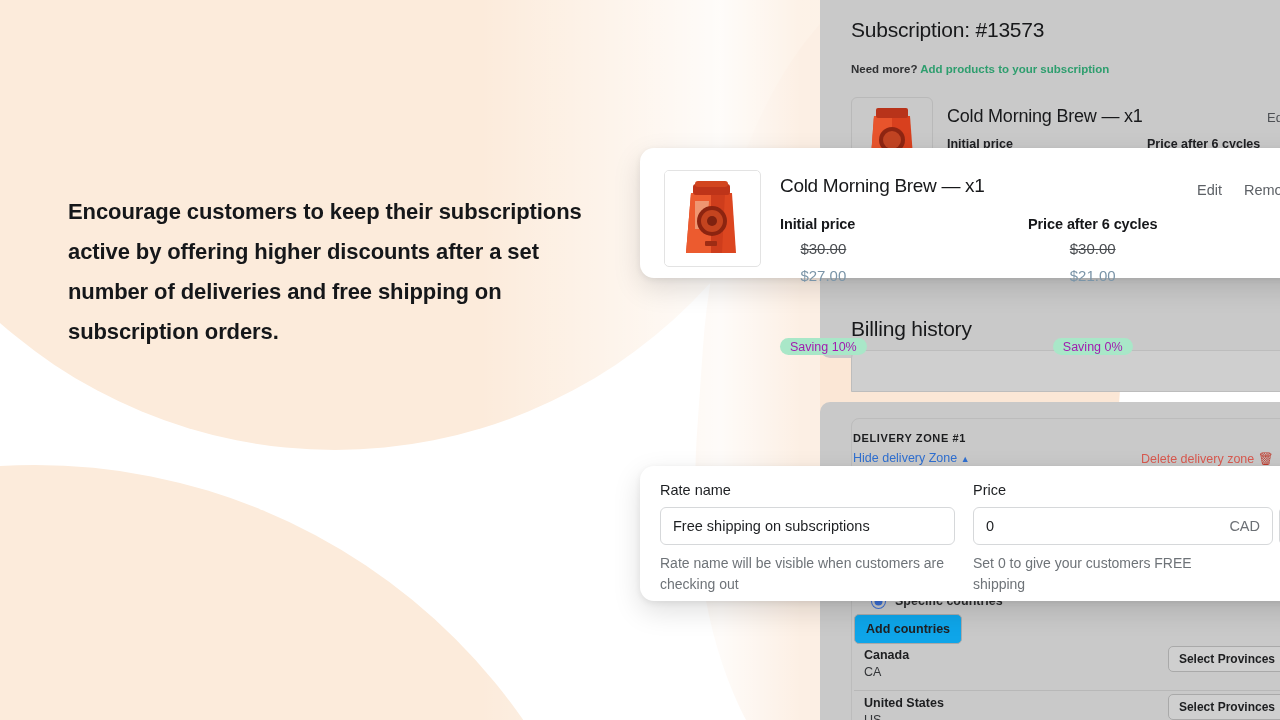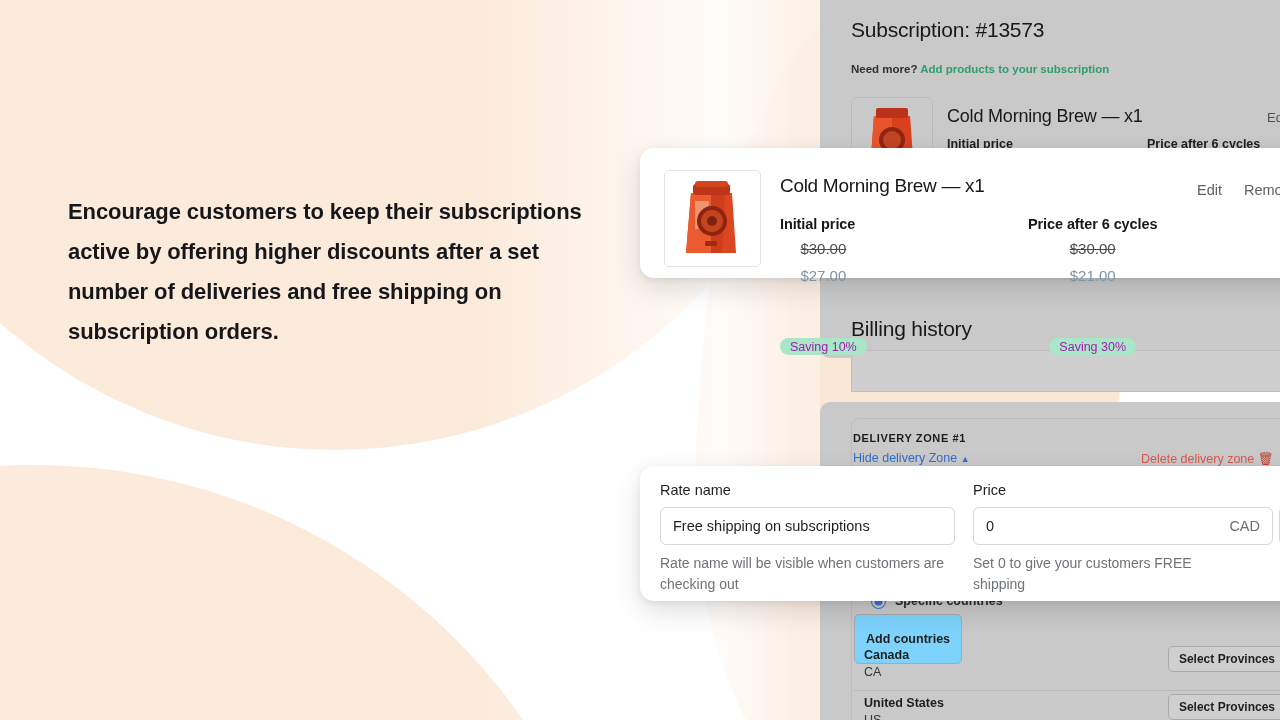--- a/index.html
+++ b/index.html
@@ -106,22 +106,22 @@
   #sp-delete .trash { color:#c0392b; }
 
   #sp-radio-row { position:absolute; left:872px; top:594px; display:flex; align-items:center; gap:10px; }
   .radio-dot {
     width:13px; height:13px; border-radius:50%; background:#3b6fd4;
     box-shadow: inset 0 0 0 2.5px #C9C9C9, 0 0 0 1px #3b6fd4;
   }
   #sp-radio-label { font-size:12.5px; font-weight:700; color:#2b2c2e; }
 
   #sp-addcountries {
-    position:absolute; left:854px; top:614px; padding:17px 11px;
-    border:1px solid #a9a9a9; border-radius:5px; background:#7dd3fc;
+    position:absolute; left:854px; top:614px; padding:7px 11px;
+    border:1px solid #a9a9a9; border-radius:5px; background:#0ea5e9;
     font-size:12.5px; font-weight:700; color:#202124;
   }
   .country-row {
     position:absolute; left:854px; width:440px; height:44px;
   }
   #country-0 { top:648px; }
   #country-1 { top:696px; }
   .country-name { position:absolute; left:10px; top:0; font-size:12.5px; font-weight:700; color:#1d1e20; }
   .country-code { position:absolute; left:10px; top:17px; font-size:12.5px; color:#333538; }
   .country-btn {
@@ -291,21 +291,21 @@
         <span class="pg-new">$27.00</span>
         <span class="pg-badge">Saving 10%</span>
       </div>
     </div>
 
     <div class="pricegroup" id="pg-after">
       <div class="pg-label">Price after 6 cycles</div>
       <div class="pg-row">
         <span class="pg-old">$30.00</span>
         <span class="pg-new">$21.00</span>
-        <span class="pg-badge">Saving 30%</span>
+        <span class="pg-badge">Saving 0%</span>
       </div>
     </div>
   </div>
 
   <div id="card-rate">
     <div class="field" id="field-rate">
       <div class="field-label">Rate name</div>
       <div class="input-box">Free shipping on subscriptions</div>
       <div class="field-help">Rate name will be visible when customers are checking out</div>
     </div>

